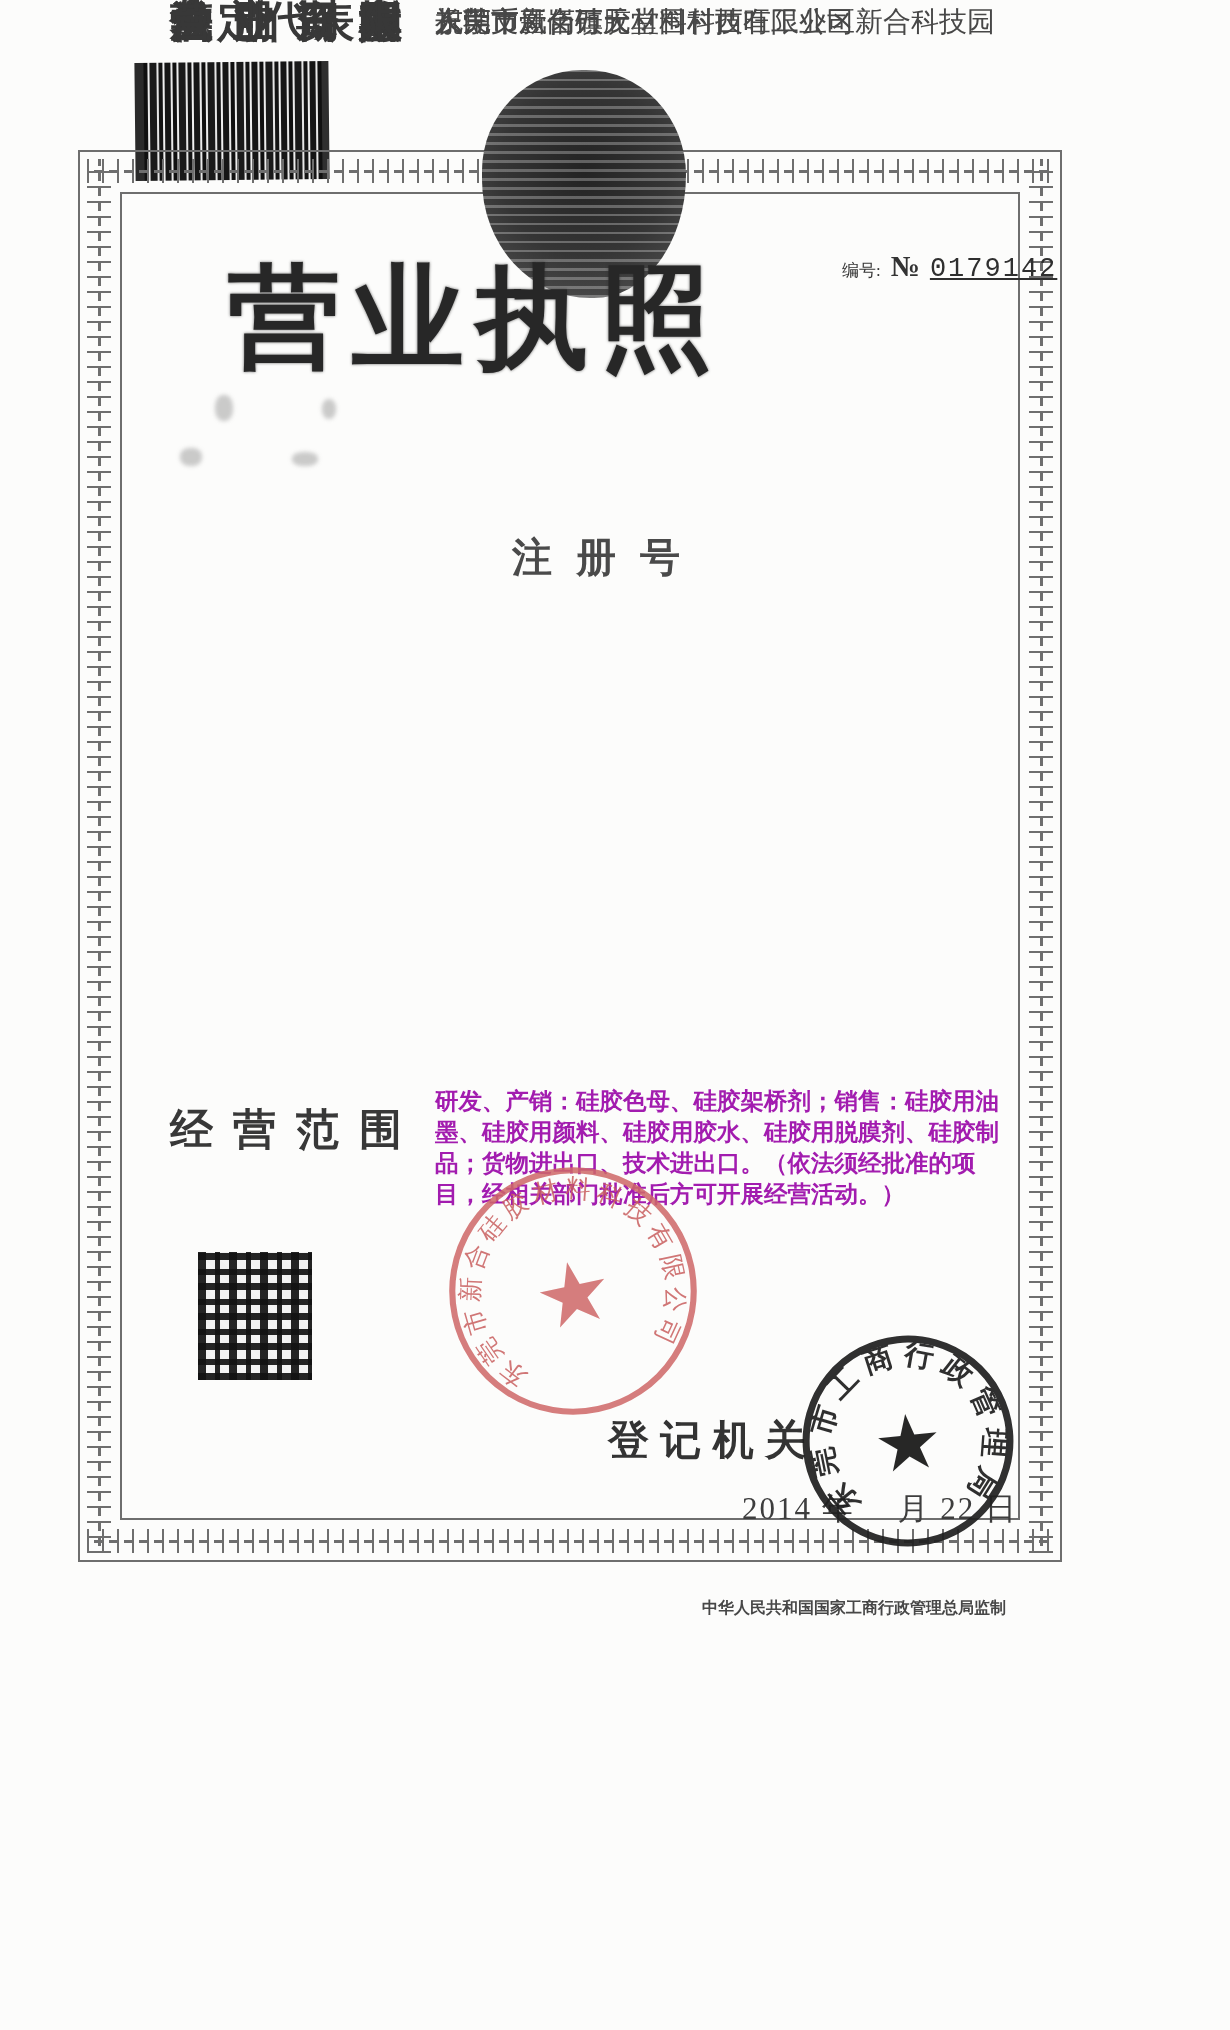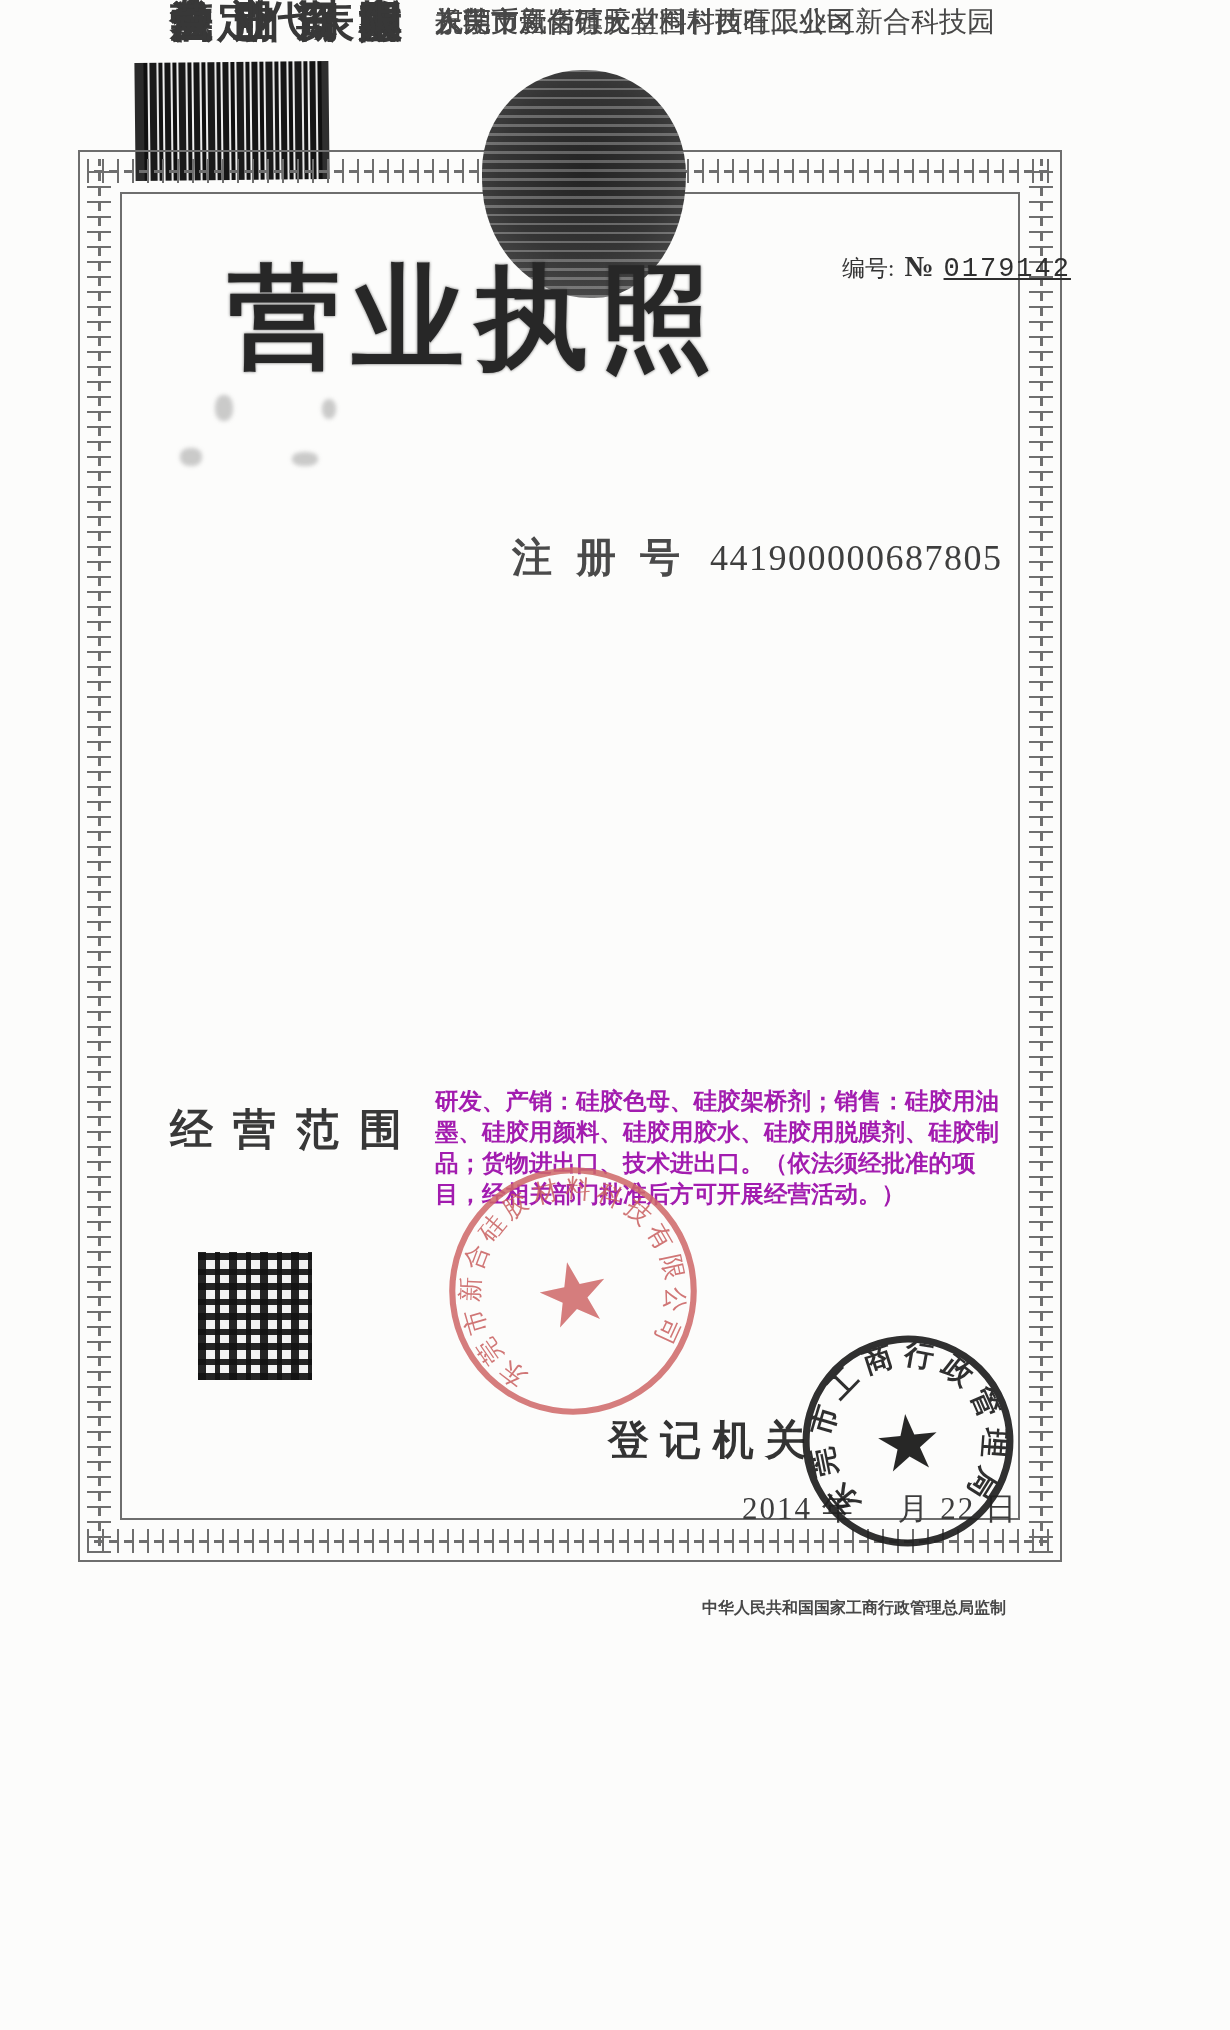--- a/index.html
+++ b/index.html
@@ -36,21 +36,21 @@
     background-image:
       repeating-linear-gradient(0deg,#6e6e6e 0 2.5px,rgba(0,0,0,0) 2.5px 15px),
       repeating-linear-gradient(0deg,rgba(0,0,0,0) 0 7.5px,#6e6e6e 7.5px 15px);
     background-size:100% auto,3px 100%;background-position:0 0,10.5px 0;
     background-repeat:repeat,repeat-y;}
   .f-left{left:9px;}.f-right{right:9px;}
 
   
   .serial{position:absolute;left:842px;top:250px;display:flex;align-items:baseline;
     gap:10px;color:#333;z-index:4;}
-  .serial .lab{font-size:23px;}
+  .serial .lab{font-size:17px;}
   .serial .nosym{font-size:29px;font-weight:700;}
   .serial .num{font-family:"Liberation Mono",monospace;font-size:27px;letter-spacing:2px;color:#2f2f2f;text-decoration:underline;}
 
   
   .title{position:absolute;left:228px;top:262px;width:484px;display:flex;
     justify-content:space-between;font-weight:900;font-size:112px;line-height:1;
     color:#272727;text-shadow:0 0 3px rgba(45,45,45,.75);z-index:4;}
 
   
   .regline{position:absolute;left:512px;top:530px;display:flex;align-items:center;z-index:4;}
@@ -141,21 +141,20 @@
       <span>执</span>
       <span>照</span>
     </div>
 
   <div class="regline">
     <span class="lbl">
         <span>注</span>
         <span>册</span>
         <span>号</span>
       </span>
-    <span class="num">441900000687805</span>
   </div>
 
   <div class="row">
     <span class="lbl">
         <span>名</span>
         <span>称</span>
       </span>
     <span class="val">东莞市新合硅胶材料科技有限公司</span>
   </div>
   <div class="row">

